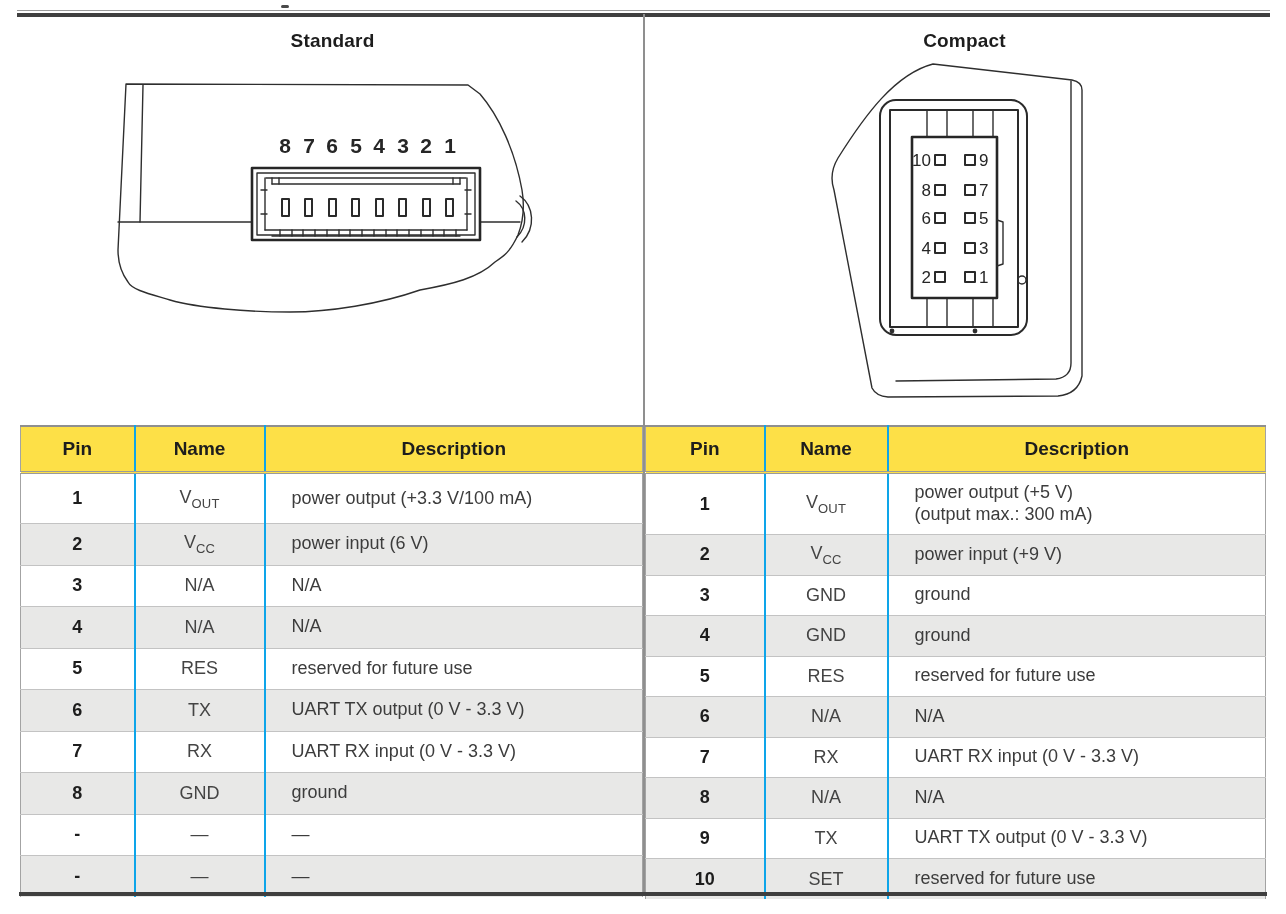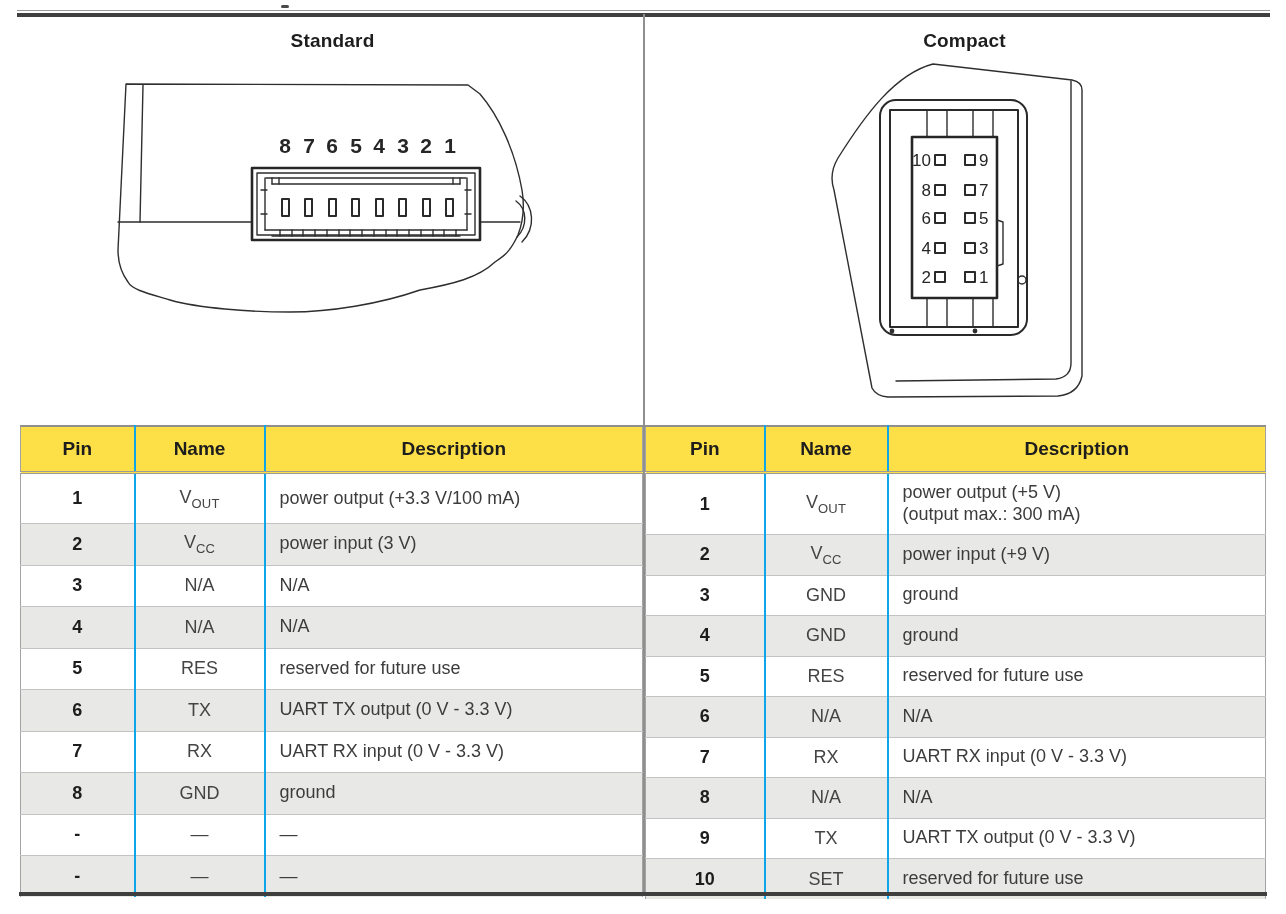--- a/index.html
+++ b/index.html
@@ -33,21 +33,21 @@
   #table-standard{left:20px;width:623px;}
   #table-compact{left:645px;width:621px;}
   .pin-table th{height:44px;font-size:19px;font-weight:700;color:#1d1d1d;text-align:center;
     border-bottom:3px double #9a9a9a;background:#fde047;padding:0;}
   .pin-table td{font-size:18px;color:#3c3c3c;padding:0;vertical-align:middle;}
   .pin-table tbody tr+tr td{border-top:1px solid #c3c3c3;}
   .pin-table .c-name,.pin-table .c-desc,
   .pin-table th+th{border-left:2px solid #0ea5e9;}
   .pin-table .c-pin{text-align:center;font-weight:700;color:#1d1d1d;}
   .pin-table .c-name{text-align:center;color:#444;}
-  .pin-table .c-desc{text-align:left;padding-left:14px;line-height:1.22;}
+  .pin-table .c-desc{text-align:left;padding-left:26px;line-height:1.22;}
   .pin-table tr.alt td{background:#e8e8e7;}
   .pin-table sub{font-size:13px;letter-spacing:.2px;text-align:center;}
   #table-standard tbody tr{height:41.5px;}
   #table-standard tbody tr:first-child{height:51px;}
   #table-compact tbody tr{height:40.5px;}
   #table-compact tbody tr:first-child{height:62px;}
   .bottom-rule{position:absolute;left:19px;top:892px;width:1248px;height:4px;background:#3f3f3f;}
 </style>
 </head>
 <body>
@@ -178,21 +178,21 @@
   </thead>
   <tbody id="std-body">
       <tr>
         <td class="c-pin">1</td>
         <td class="c-name">V<sub>OUT</sub></td>
         <td class="c-desc">power output (+3.3 V/100 mA)</td>
       </tr>
       <tr class="alt">
         <td class="c-pin">2</td>
         <td class="c-name">V<sub>CC</sub></td>
-        <td class="c-desc">power input (3 V)</td>
+        <td class="c-desc">power input (6 V)</td>
       </tr>
       <tr>
         <td class="c-pin">3</td>
         <td class="c-name">N/A</td>
         <td class="c-desc">N/A</td>
       </tr>
       <tr class="alt">
         <td class="c-pin">4</td>
         <td class="c-name">N/A</td>
         <td class="c-desc">N/A</td>

